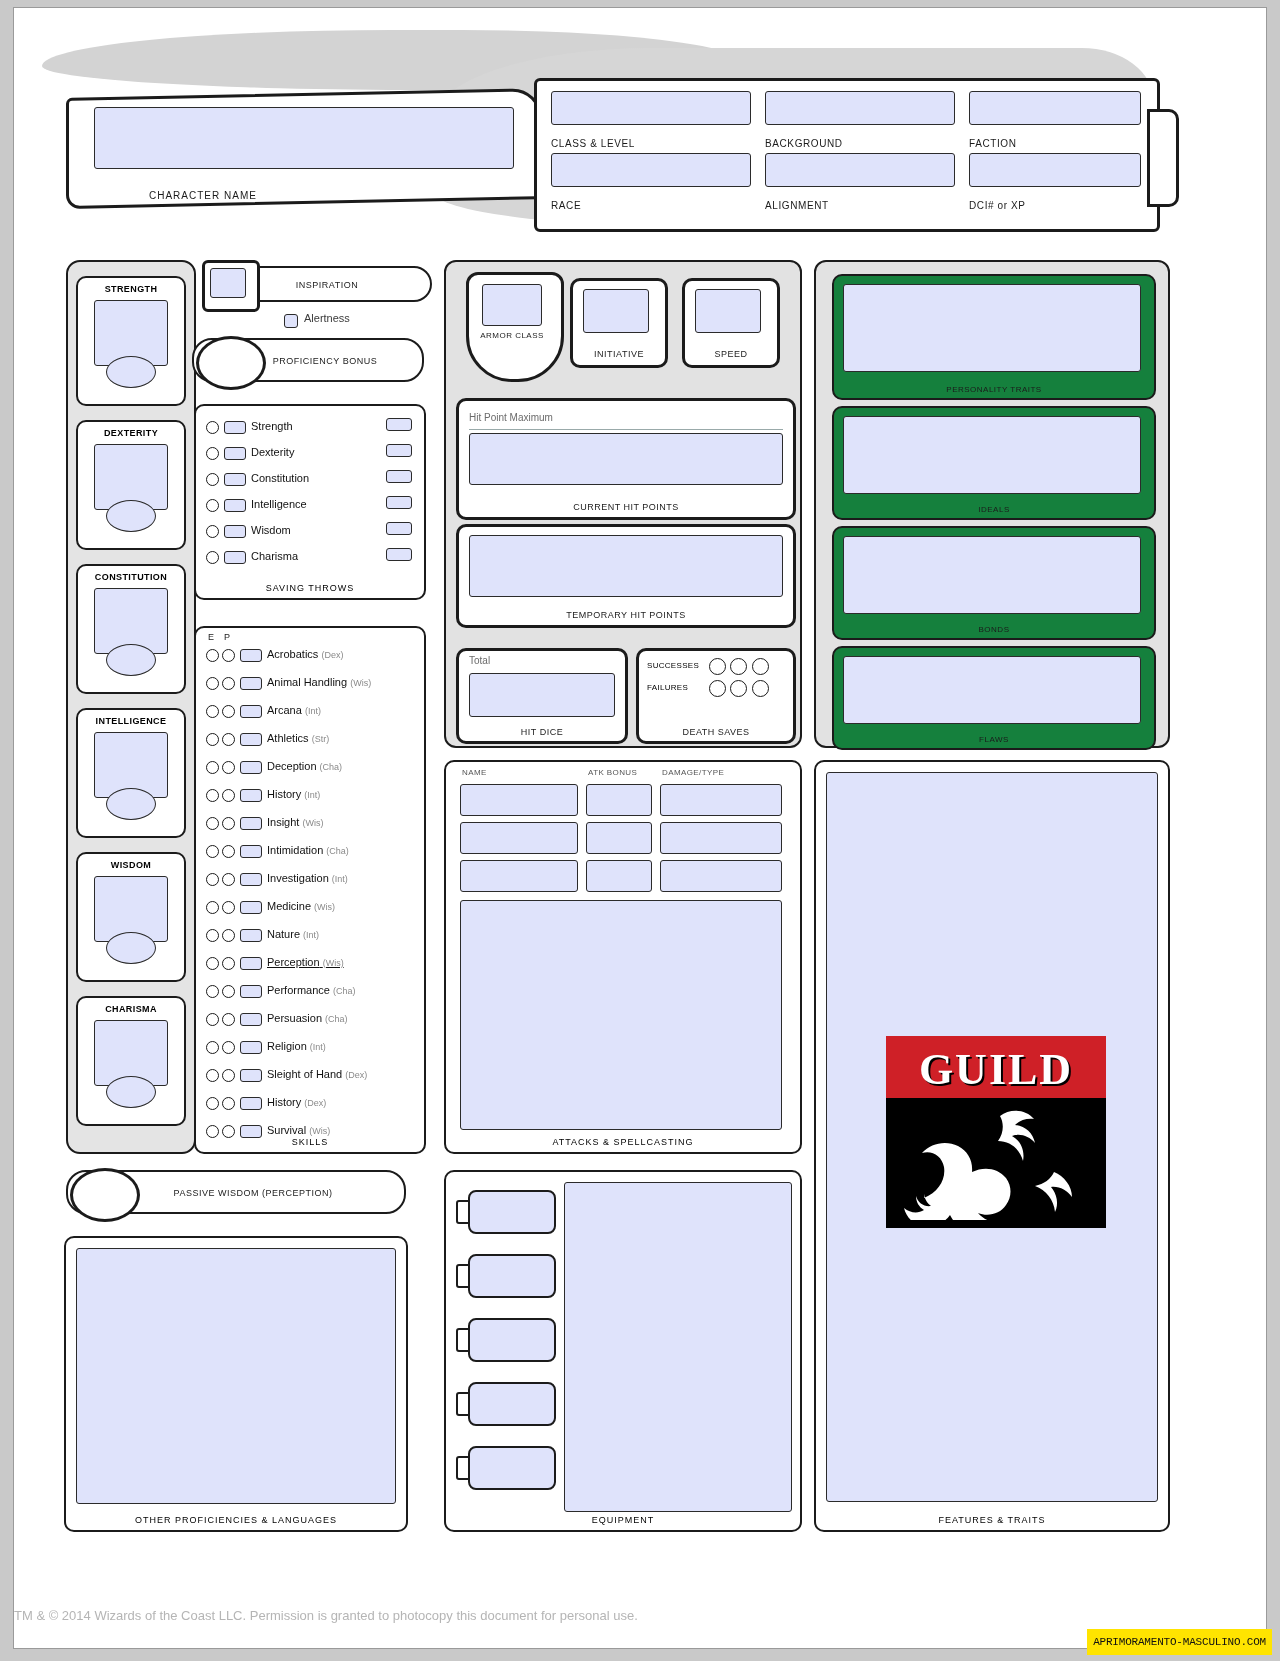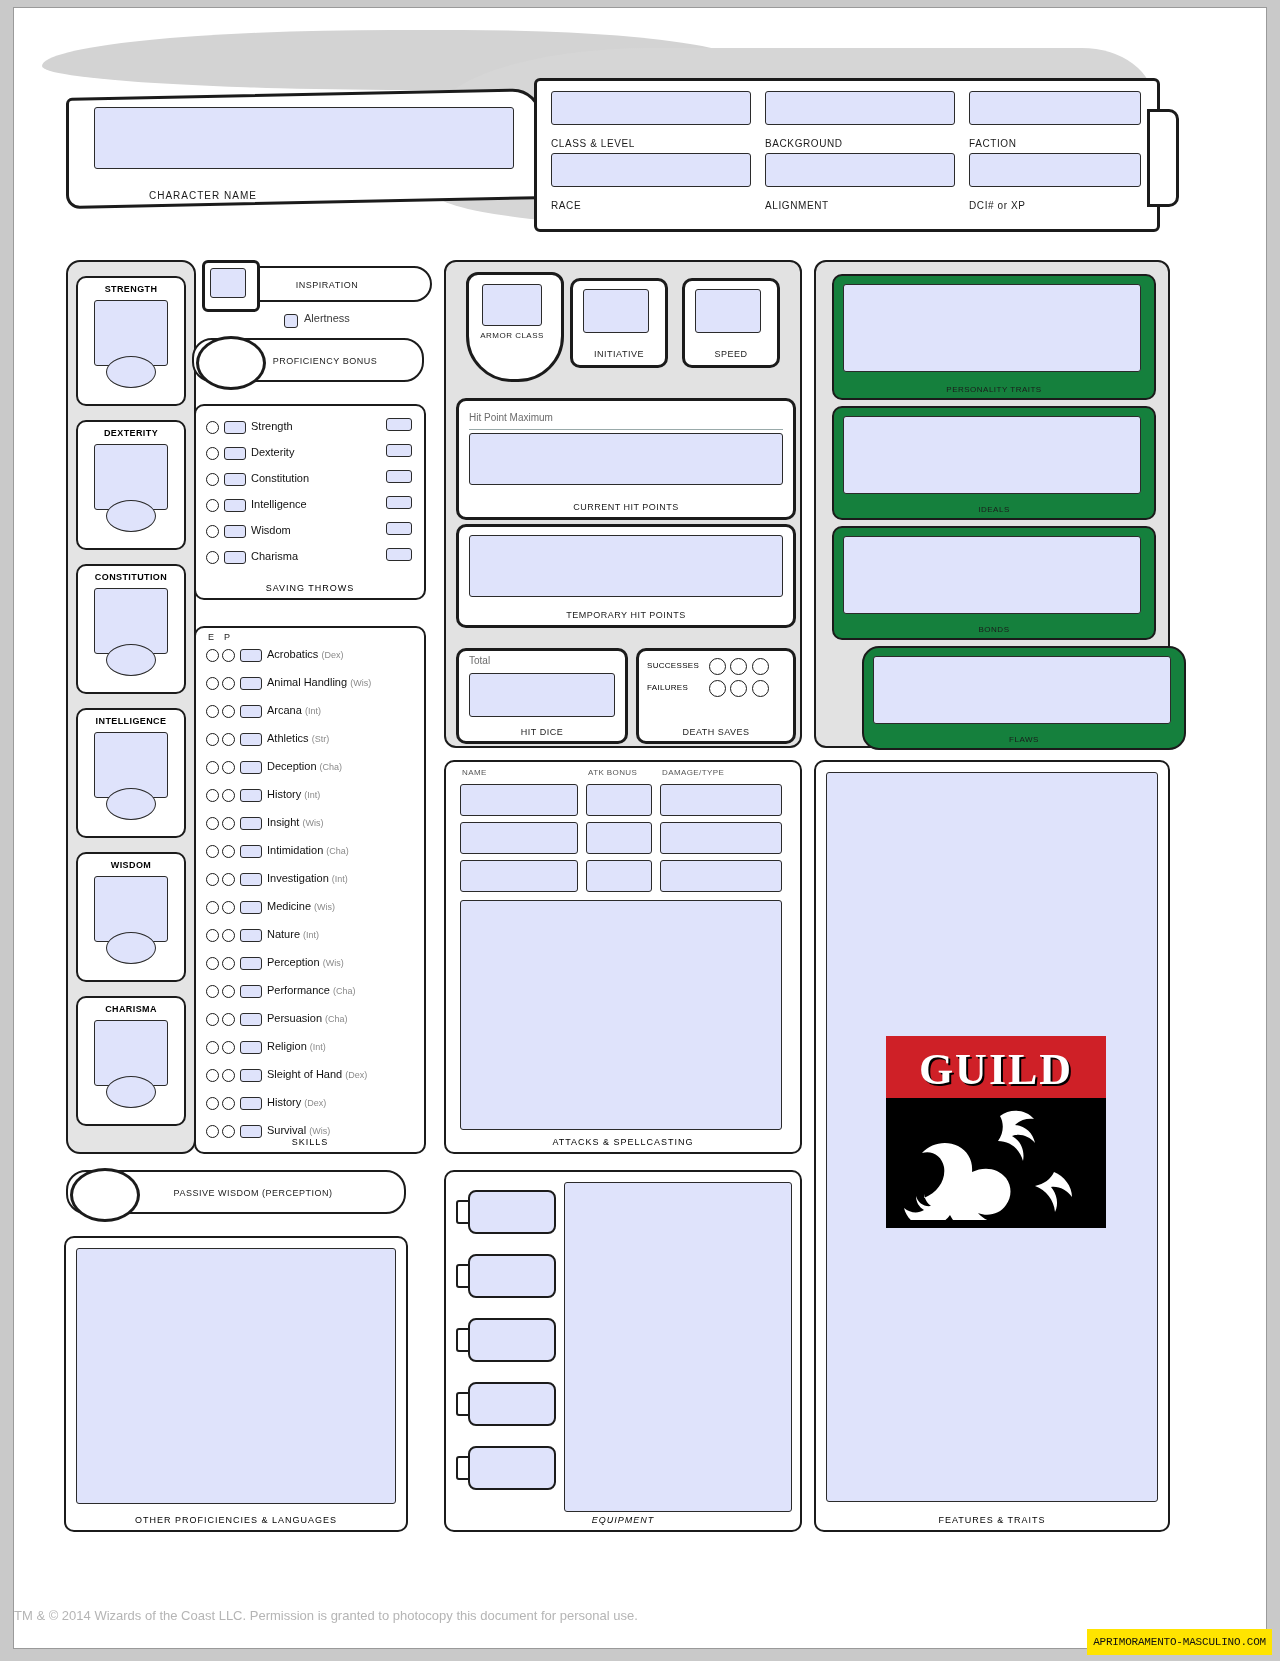--- a/index.html
+++ b/index.html
@@ -81,21 +81,21 @@
   .guild{position:absolute;left:872px;top:1028px;width:220px;height:192px;background:#000;}
   .guildred{position:absolute;left:0;top:0;width:220px;height:62px;background:#cf2027;}
   .guildtxt{position:absolute;left:0;top:8px;width:220px;text-align:center;font-size:44px;font-weight:bold;
             color:#fff;font-family:"Liberation Serif",serif;letter-spacing:2px;
             text-shadow:2px 2px 0 #000;}
   .dragon{position:absolute;left:18px;top:58px;width:184px;height:126px;}
 
   .passive{position:absolute;left:52px;top:1162px;width:340px;height:44px;}
   .passcirc{position:absolute;left:56px;top:1160px;width:64px;height:48px;border-radius:50%;background:#fff;border:3px solid #1b1b1b;}
   .profbox{position:absolute;left:50px;top:1228px;width:344px;height:296px;}
-  .equip{position:absolute;left:430px;top:1162px;width:358px;height:362px;font-style:italic;}
+  .equip{position:absolute;left:430px;top:1162px;width:358px;height:362px;}
   .feat{position:absolute;left:800px;top:752px;width:356px;height:772px;}
 
   .pouch{position:absolute;width:88px;height:44px;background:#dfe3fb;border:2px solid #1b1b1b;
          border-radius:8px;box-sizing:border-box;}
   .pouchnub{position:absolute;width:14px;height:20px;background:#fff;border:2px solid #1b1b1b;border-radius:3px;}
 
   .copy{position:absolute;left:0;top:1600px;width:1080px;text-align:left;font-size:13px;color:#b5b5b5;}
   .wmark{position:absolute;right:8px;bottom:6px;background:#ffe400;color:#111;font-size:11px;
          font-family:"Liberation Mono",monospace;padding:7px 6px;letter-spacing:-.2px;}
 </style>
@@ -217,21 +217,21 @@
     <div class="row" style="top:48px;"><span class="dot"></span><span class="dot" style="margin-left:3px;"></span><span class="minifld fld"></span><span>Animal Handling</span> <span class="sub">(Wis)</span></div>
     <div class="row" style="top:76px;"><span class="dot"></span><span class="dot" style="margin-left:3px;"></span><span class="minifld fld"></span><span>Arcana</span> <span class="sub">(Int)</span></div>
     <div class="row" style="top:104px;"><span class="dot"></span><span class="dot" style="margin-left:3px;"></span><span class="minifld fld"></span><span>Athletics</span> <span class="sub">(Str)</span></div>
     <div class="row" style="top:132px;"><span class="dot"></span><span class="dot" style="margin-left:3px;"></span><span class="minifld fld"></span><span>Deception</span> <span class="sub">(Cha)</span></div>
     <div class="row" style="top:160px;"><span class="dot"></span><span class="dot" style="margin-left:3px;"></span><span class="minifld fld"></span><span>History</span> <span class="sub">(Int)</span></div>
     <div class="row" style="top:188px;"><span class="dot"></span><span class="dot" style="margin-left:3px;"></span><span class="minifld fld"></span><span>Insight</span> <span class="sub">(Wis)</span></div>
     <div class="row" style="top:216px;"><span class="dot"></span><span class="dot" style="margin-left:3px;"></span><span class="minifld fld"></span><span>Intimidation</span> <span class="sub">(Cha)</span></div>
     <div class="row" style="top:244px;"><span class="dot"></span><span class="dot" style="margin-left:3px;"></span><span class="minifld fld"></span><span>Investigation</span> <span class="sub">(Int)</span></div>
     <div class="row" style="top:272px;"><span class="dot"></span><span class="dot" style="margin-left:3px;"></span><span class="minifld fld"></span><span>Medicine</span> <span class="sub">(Wis)</span></div>
     <div class="row" style="top:300px;"><span class="dot"></span><span class="dot" style="margin-left:3px;"></span><span class="minifld fld"></span><span>Nature</span> <span class="sub">(Int)</span></div>
-    <div class="row" style="top:328px;"><span class="dot"></span><span class="dot" style="margin-left:3px;"></span><span class="minifld fld"></span><span>Perception</span> <span class="sub">(Wis)</span></div>
+    <div class="row" style="top:328px;text-decoration:underline;"><span class="dot"></span><span class="dot" style="margin-left:3px;"></span><span class="minifld fld"></span><span>Perception</span> <span class="sub">(Wis)</span></div>
     <div class="row" style="top:356px;"><span class="dot"></span><span class="dot" style="margin-left:3px;"></span><span class="minifld fld"></span><span>Performance</span> <span class="sub">(Cha)</span></div>
     <div class="row" style="top:384px;"><span class="dot"></span><span class="dot" style="margin-left:3px;"></span><span class="minifld fld"></span><span>Persuasion</span> <span class="sub">(Cha)</span></div>
     <div class="row" style="top:412px;"><span class="dot"></span><span class="dot" style="margin-left:3px;"></span><span class="minifld fld"></span><span>Religion</span> <span class="sub">(Int)</span></div>
     <div class="row" style="top:440px;"><span class="dot"></span><span class="dot" style="margin-left:3px;"></span><span class="minifld fld"></span><span>Sleight of Hand</span> <span class="sub">(Dex)</span></div>
     <div class="row" style="top:468px;"><span class="dot"></span><span class="dot" style="margin-left:3px;"></span><span class="minifld fld"></span><span>History</span> <span class="sub">(Dex)</span></div>
     <div class="row" style="top:496px;"><span class="dot"></span><span class="dot" style="margin-left:3px;"></span><span class="minifld fld"></span><span>Survival</span> <span class="sub">(Wis)</span></div>
 
     <div class="foot">SKILLS</div>
   </div>
 
@@ -313,21 +313,21 @@
     <div class="lbl" style="position:absolute;left:0;bottom:4px;width:100%;font-size:8px;">PERSONALITY TRAITS</div>
   </div>
   <div class="rbox" style="left:818px;top:398px;width:320px;height:110px;">
     <div class="fld" style="position:absolute;left:9px;top:8px;width:298px;height:78px;"></div>
     <div class="lbl" style="position:absolute;left:0;bottom:4px;width:100%;font-size:8px;">IDEALS</div>
   </div>
   <div class="rbox" style="left:818px;top:518px;width:320px;height:110px;">
     <div class="fld" style="position:absolute;left:9px;top:8px;width:298px;height:78px;"></div>
     <div class="lbl" style="position:absolute;left:0;bottom:4px;width:100%;font-size:8px;">BONDS</div>
   </div>
-  <div class="rbox" style="left:848px;top:638px;width:320px;height:100px;border-radius:17px;">
+  <div class="rbox" style="left:818px;top:638px;width:320px;height:100px;">
     <div class="fld" style="position:absolute;left:9px;top:8px;width:298px;height:68px;"></div>
     <div class="lbl" style="position:absolute;left:0;bottom:4px;width:100%;font-size:8px;">FLAWS</div>
   </div>
 
   <div class="feat outline">
     <div class="fld" style="position:absolute;left:10px;top:10px;width:332px;height:730px;"></div>
     <div class="foot">FEATURES &amp; TRAITS</div>
   </div>
 
   <div class="guild">

